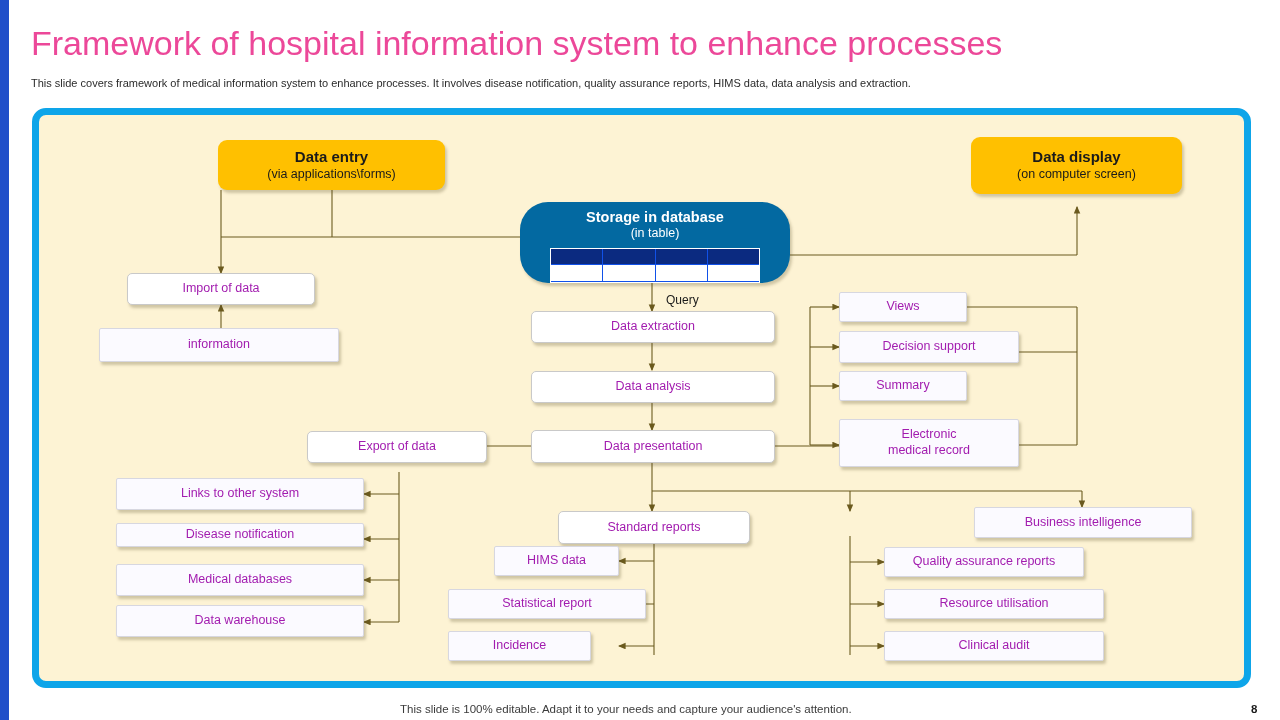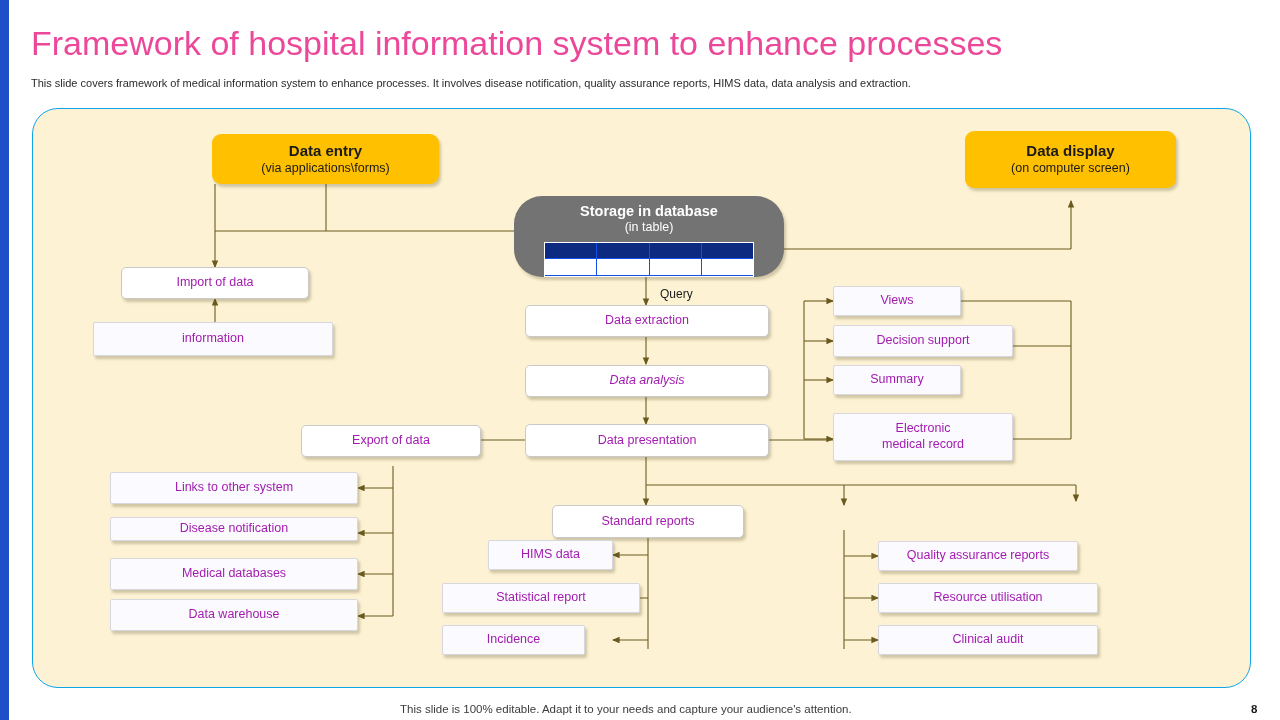--- a/index.html
+++ b/index.html
@@ -47,22 +47,22 @@
     left: 1251px; top: 703px;
     font-size: 11.5px;
     color: #1a1a1a;
     font-weight: bold;
   }
   #canvas {
     position: absolute;
     left: 32px; top: 108px;
     width: 1219px; height: 580px;
     background: #fdf3d4;
-    border: 1px solid #0ea5e9;
-    border-radius: 26px;
+    border: 7px solid #0ea5e9;
+    border-radius: 14px;
     box-sizing: border-box;
     padding-left: 17px;
   }
   .node {
     position: absolute;
     box-sizing: border-box;
     display: flex;
     align-items: center;
     justify-content: center;
     text-align: center;
@@ -73,21 +73,21 @@
     background: #ffc000;
     border-radius: 9px;
     color: #1a1a1a;
     flex-direction: column;
   }
   .yellowbox .l1 { font-size: 15px; font-weight: bold; }
   .yellowbox .l2 { font-size: 12.5px; }
 
   
   .dbbox {
-    background: #737373;
+    background: #0369a1;
     border-radius: 28px;
     color: #ffffff;
     flex-direction: column;
     padding-top: 6px;
   }
   .dbbox .l1 { font-size: 14.5px; font-weight: bold; }
   .dbbox .l2 { font-size: 12.5px; }
   .dbtable {
     margin-top: 6px;
     width: 208px;
@@ -236,21 +236,21 @@
   <div class="node wbox shadow" style="left:88px;top:158px;width:188px;height:32px;">
     <span>Import of data</span>
   </div>
   <div class="node wbox flat shadow" style="left:60px;top:213px;width:240px;height:34px;">
     <span>information</span>
   </div>
 
   <div class="node wbox shadow" style="left:492px;top:196px;width:244px;height:32px;">
     <span>Data extraction</span>
   </div>
-  <div class="node wbox shadow" style="left:492px;top:256px;width:244px;height:32px;font-style:italic;">
+  <div class="node wbox shadow" style="left:492px;top:256px;width:244px;height:32px;">
     <span>Data analysis</span>
   </div>
   <div class="node wbox shadow" style="left:492px;top:315px;width:244px;height:33px;">
     <span>Data presentation</span>
   </div>
 
   <div class="node wbox shadow" style="left:268px;top:316px;width:180px;height:32px;">
     <span>Export of data</span>
   </div>
 
@@ -277,20 +277,23 @@
     <span>Summary</span>
   </div>
   <div class="node wbox flat shadow" style="left:800px;top:304px;width:180px;height:48px;white-space:pre-line;">
     <span>Electronic
 medical record</span>
   </div>
 
   <div class="node wbox shadow" style="left:519px;top:396px;width:192px;height:33px;">
     <span>Standard reports</span>
   </div>
+  <div class="node wbox flat shadow" style="left:935px;top:392px;width:218px;height:31px;">
+    <span>Business intelligence</span>
+  </div>
 
   <div class="node wbox flat shadow" style="left:455px;top:431px;width:125px;height:30px;">
     <span>HIMS data</span>
   </div>
   <div class="node wbox flat shadow" style="left:409px;top:474px;width:198px;height:30px;">
     <span>Statistical report</span>
   </div>
   <div class="node wbox flat shadow" style="left:409px;top:516px;width:143px;height:30px;">
     <span>Incidence</span>
   </div>

